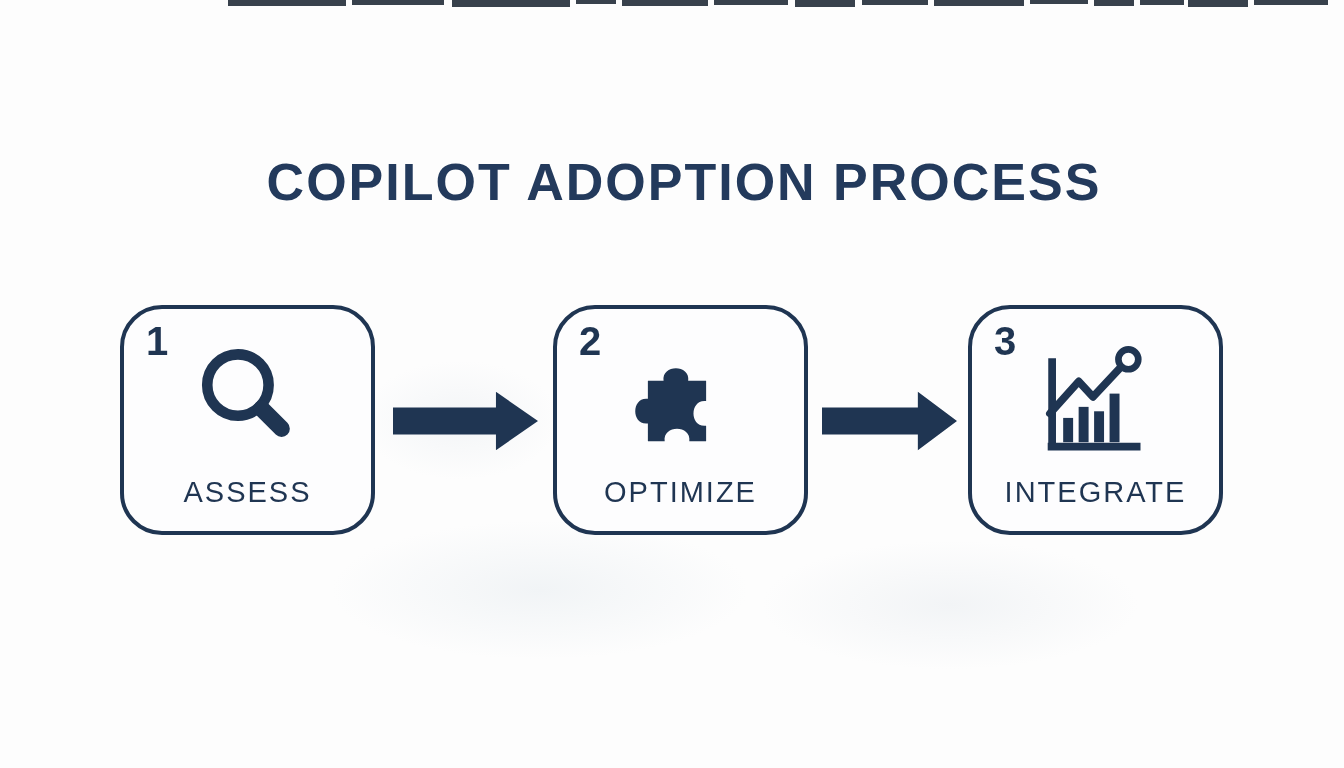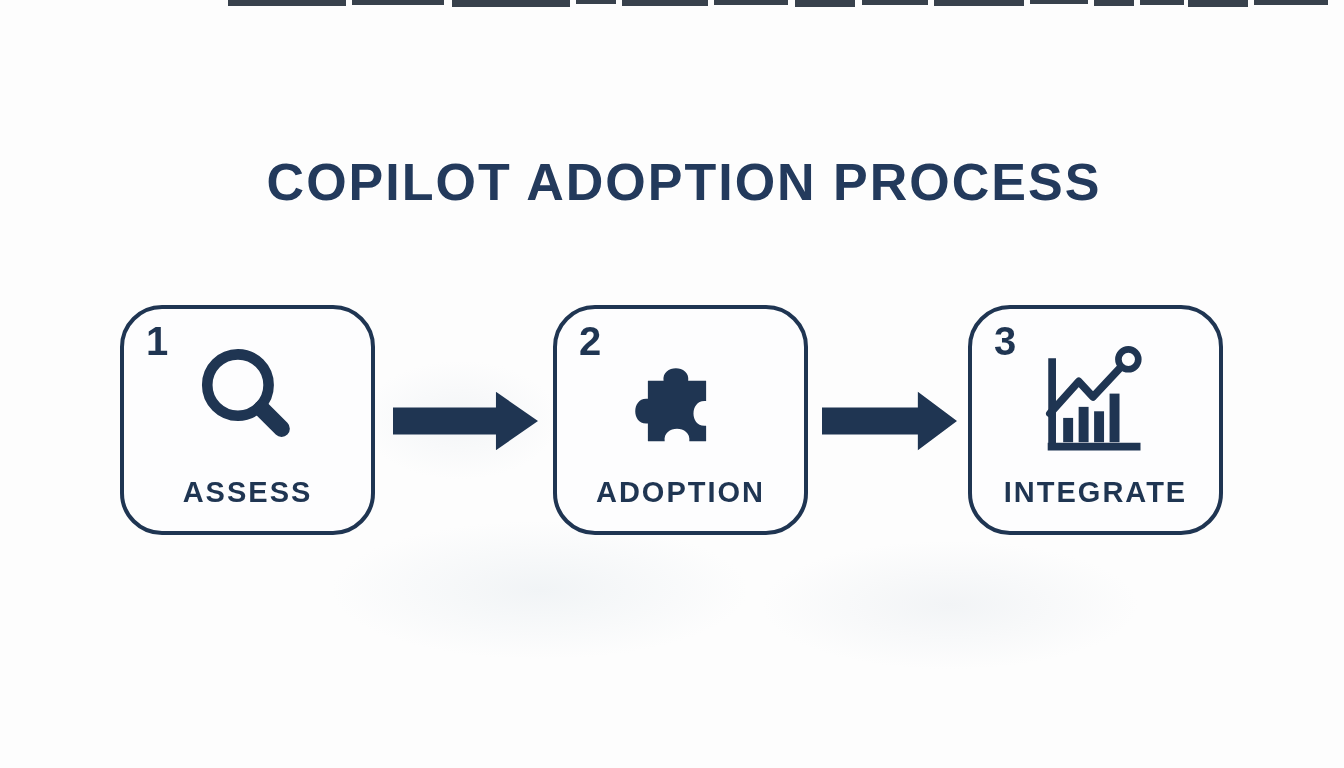--- a/index.html
+++ b/index.html
@@ -31,21 +31,21 @@
     position:absolute;top:305px;width:255px;height:230px;
     border:4px solid #1f3552;border-radius:42px;
     background:#fdfdfe;box-sizing:border-box;
   }
   .step-num{
     position:absolute;left:22px;top:10px;
     font-size:40px;font-weight:bold;color:#1f3552;line-height:1.1;
   }
   .step-label{
     position:absolute;left:0;bottom:22px;width:100%;
-    text-align:center;font-size:29px;font-weight:bold;
+    text-align:center;font-size:29px;font-weight:normal;
     letter-spacing:2px;color:#1f3552;
   }
   .step-icon{position:absolute;}
   .icon-magnifier{left:62px;top:30px;}
   .icon-puzzle{left:64px;top:36px;}
   .icon-chart{left:60px;top:36px;}
 
   .arrow{
     position:absolute;top:387px;height:68px;background:#1f3552;
     clip-path:polygon(0% 30%,71% 30%,71% 7%,100% 50%,71% 93%,71% 70%,0% 70%);
@@ -92,21 +92,21 @@
 
   <div class="arrow a1"></div>
 
   <div class="step-box" style="left:553px">
     <span class="step-num">2</span>
     <svg class="step-icon icon-puzzle" width="112" height="112" viewBox="0 0 100 100">
       <path fill="#1f3552" d="M24,32 h14 c-2,-15 24,-15 22,0 h16 v18
         c-15,-2 -15,24 0,22 v14 h-15 c2,-15 -24,-15 -22,0 h-15 v-16
         c-15,2 -15,-24 0,-22 z"></path>
     </svg>
-    <span class="step-label">ADOPTION</span>
+    <span class="step-label">OPTIMIZE</span>
   </div>
 
   <div class="arrow a2"></div>
 
   <div class="step-box" style="left:968px">
     <span class="step-num">3</span>
     <svg class="step-icon icon-chart" width="122" height="116" viewBox="0 0 110 105">
 
       <path d="M18,12 L18,92 M14,92 L98,92" fill="none" stroke="#1f3552" stroke-width="7"></path>
 

